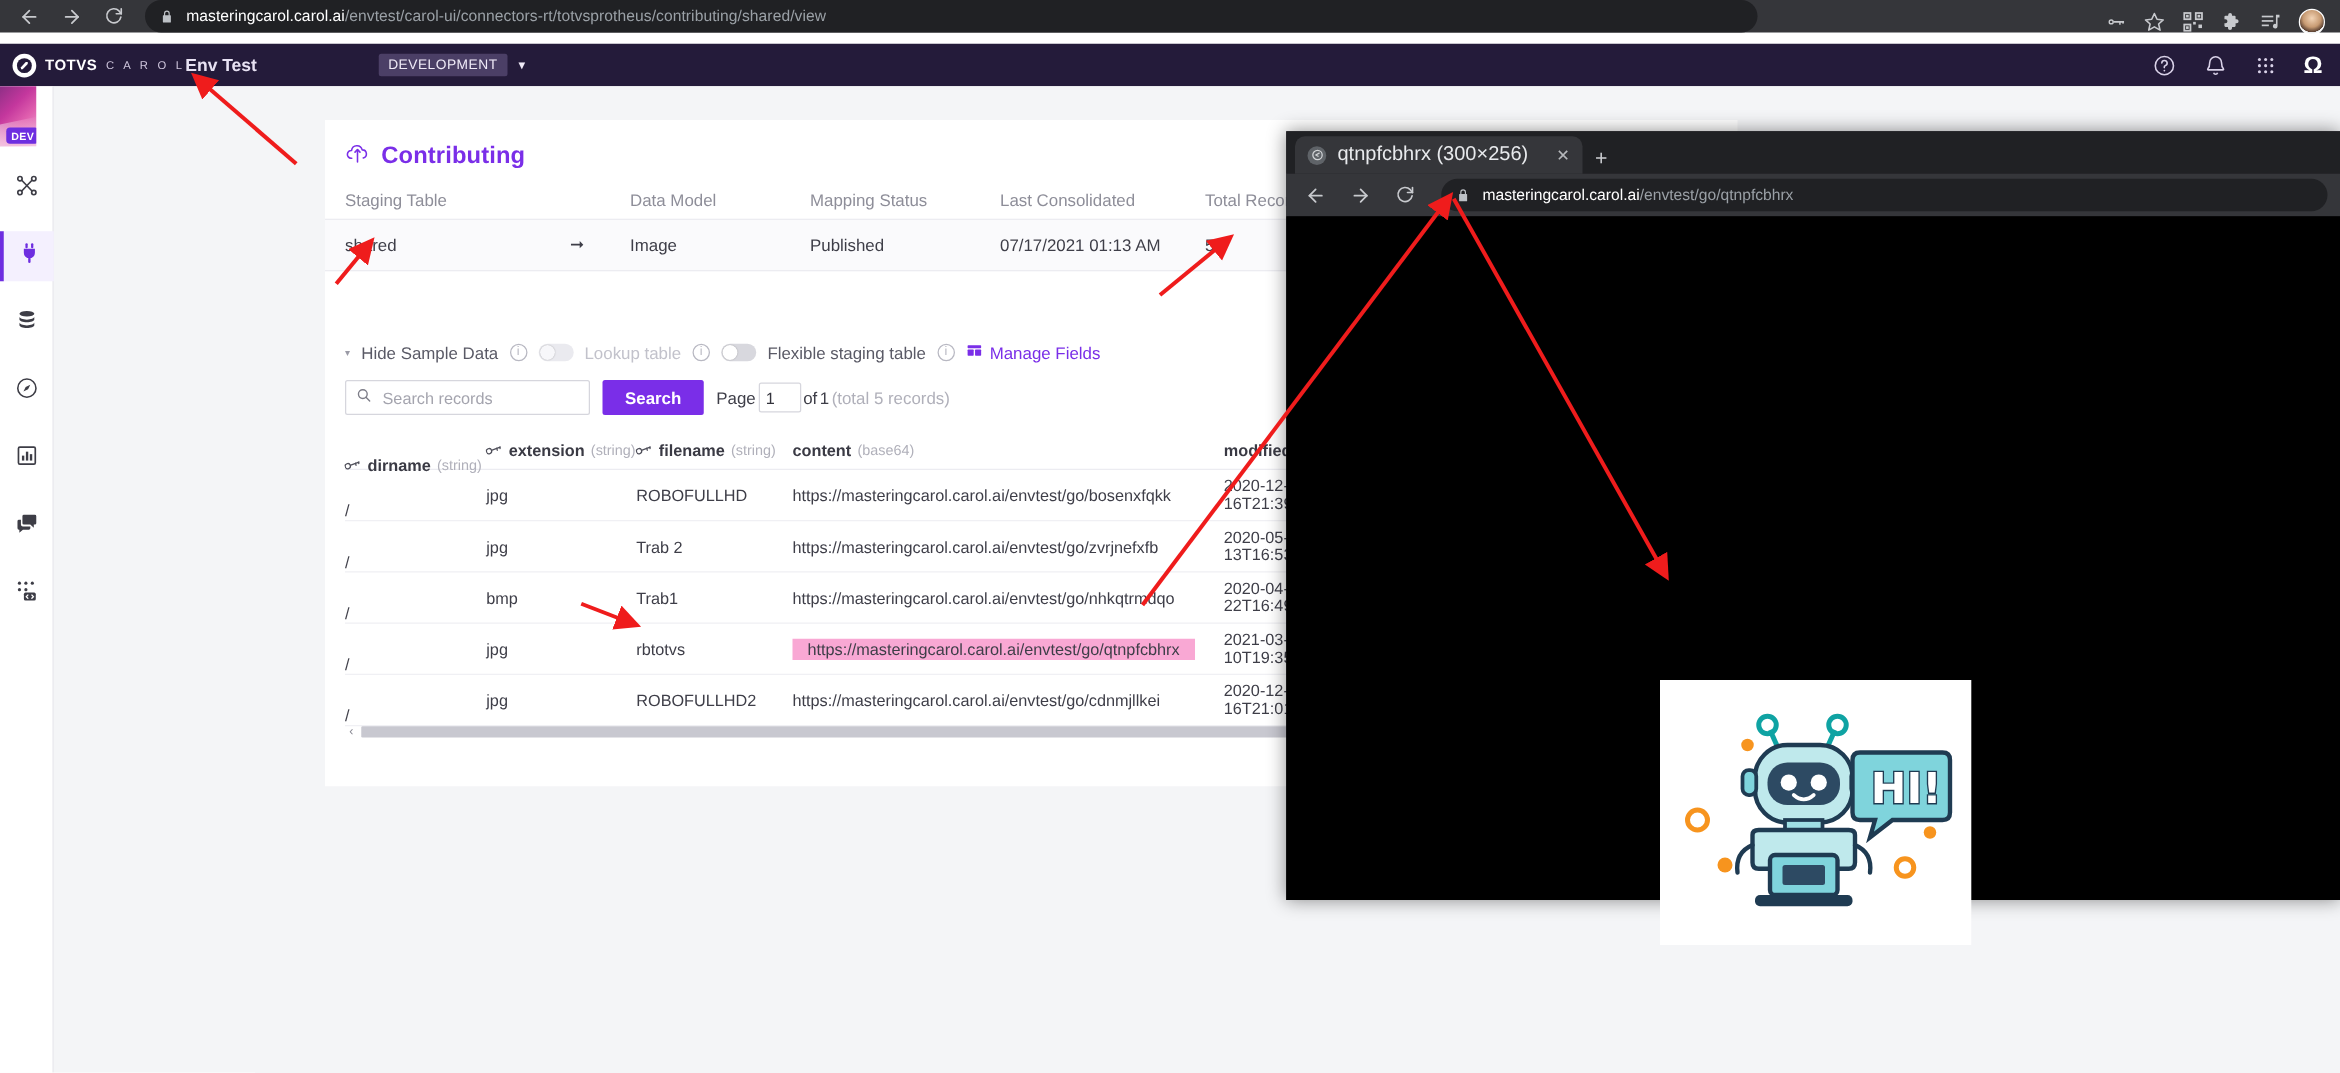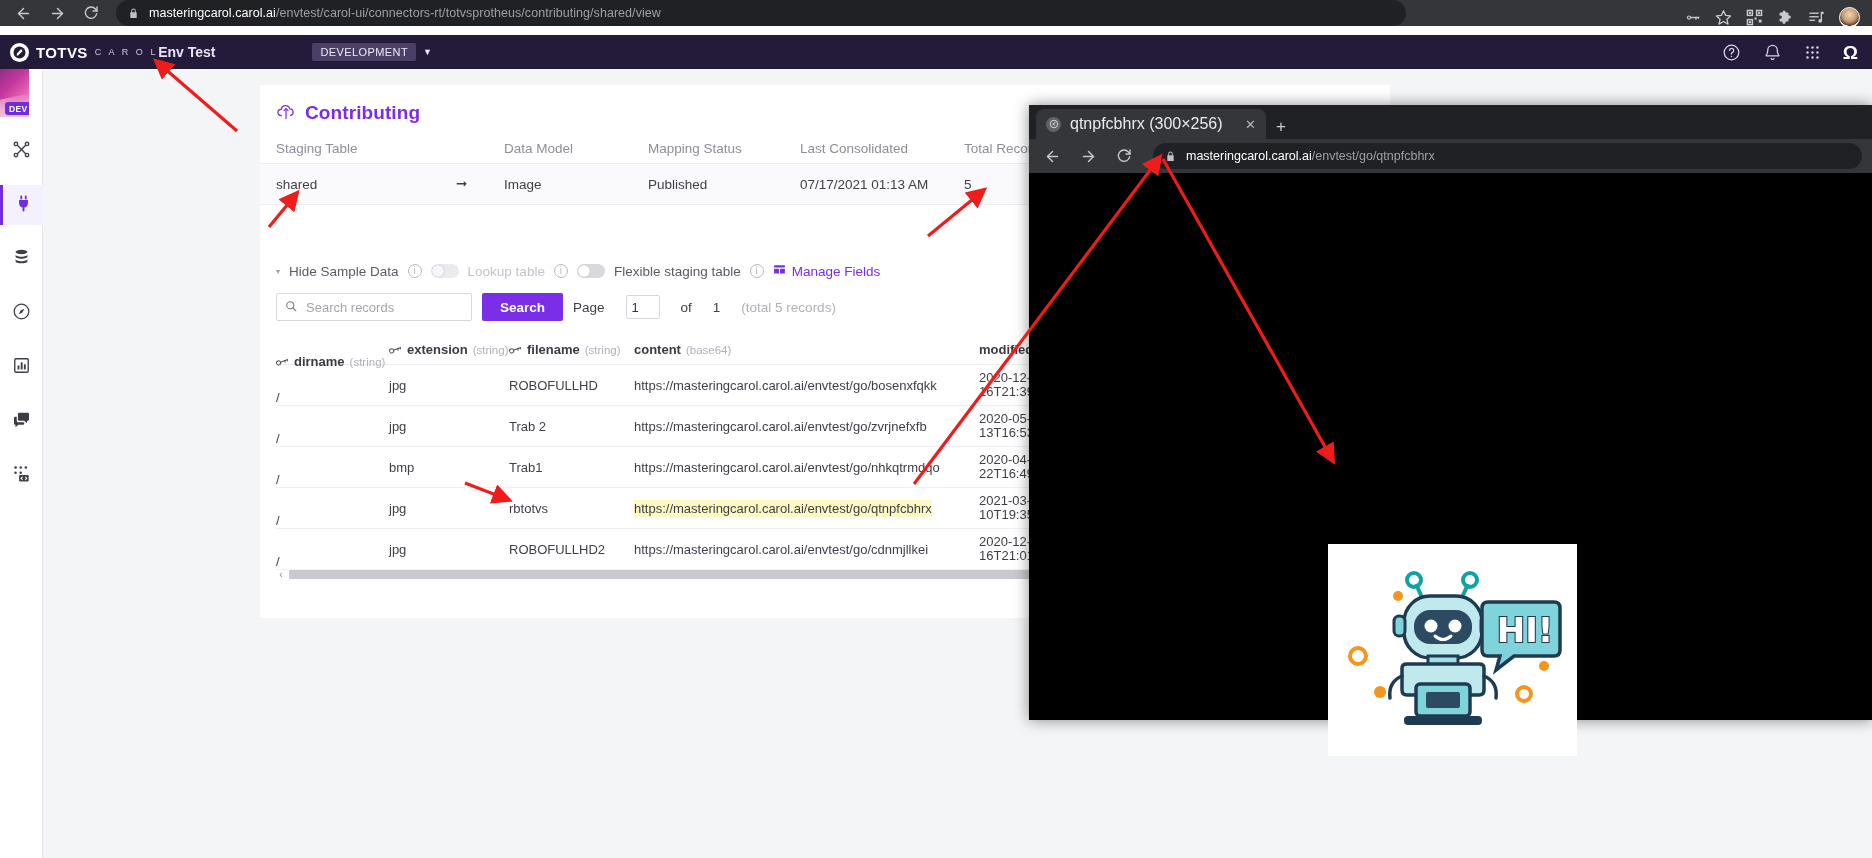--- a/index.html
+++ b/index.html
@@ -56,21 +56,21 @@
     position: absolute; left: 0; top: 35px; width: 1872px; height: 34px;
     background: #241b3a;
     display: flex; align-items: center;
   }
   .logo-wrap { display: flex; align-items: center; padding-left: 10px; gap: 7px; }
   .logo-mark {
     width: 19px; height: 19px; border-radius: 50%;
     background: #ffffff;
     display: flex; align-items: center; justify-content: center;
   }
-  .logo-totvs { color: #fff; font-size: 15px; font-weight: bold; letter-spacing: 0.4px; }
+  .logo-totvs { color: #fff; font-size: 12px; font-weight: bold; letter-spacing: 0.4px; }
   .logo-carol { color: #cfc6dd; font-size: 9px; letter-spacing: 2.6px; }
   .env-name {
     color: #e8e2f3; font-size: 14px; font-weight: bold;
   }
   .dev-chip {
     margin-left: 97px;
     background: #4b3f66; color: #efeaf7;
     font-size: 11px; letter-spacing: .4px;
     padding: 3px 8px; border-radius: 2px;
   }
@@ -109,21 +109,21 @@
   }
   .rail-item.active { background: #f4f0fe; border-left: 3px solid #6e2ee0; color: #6e2ee0; }
   .rail-spacer { height: 14px; }
 
   
   .page-bg {
     position: absolute; left: 43px; top: 69px; width: 1829px; height: 789px;
     background: #f4f5f7;
   }
   .card {
-    position: absolute; left: 260px; top: 85px;
+    position: absolute; left: 260px; top: 96px;
     width: 1130px; height: 533px;
     background: #ffffff;
   }
   .card-title {
     display: flex; align-items: center; gap: 9px;
     padding: 16px 0 0 16px;
   }
   .card-title h1 {
     margin: 0; font-size: 19px; font-weight: bold; color: #7a2ee8;
     letter-spacing: .1px;
@@ -193,21 +193,21 @@
   .search-box input {
     border: none; outline: none; font-size: 13px; width: 100%;
     font-family: "Liberation Sans", sans-serif; color: #33333c;
   }
   .search-box input::placeholder { color: #a4a4ae; }
   .btn-search {
     height: 28px; padding: 0 18px; background: #7a2ee8; color: #fff;
     border: none; border-radius: 2px; font-size: 13.5px; font-weight: bold;
     font-family: "Liberation Sans", sans-serif;
   }
-  .pager { display: flex; align-items: center; gap: 21px; font-size: 13.5px; color: #3e3e48; }
+  .pager { display: flex; align-items: center; gap: 2px; font-size: 13.5px; color: #3e3e48; }
   .pager input {
     width: 34px; height: 24px; border: 1px solid #d6d6dd; border-radius: 2px;
     text-align: left; padding-left: 5px; font-size: 13px; outline: none;
     font-family: "Liberation Sans", sans-serif; color: #33333c;
   }
   .pager .faint { color: #b0b0ba; }
 
   
   .rec-table { position: absolute; left: 16px; top: 250px; width: 1098px; }
   .rec-head { display: flex; align-items: center; height: 30px; border-bottom: 1px solid #ececf1; }
@@ -218,21 +218,21 @@
   .col-file { width: 125px; }
   .col-content { width: 345px; }
   .col-mod { width: 190px; }
   .rec-head > div {
     font-size: 13px; font-weight: bold; color: #3a3a44;
     display: flex; align-items: center; gap: 5px;
   }
   .rec-head .type { font-weight: normal; color: #b0b0ba; font-size: 11.5px; }
   .rec-row > div { font-size: 13px; color: #3e3e48; }
   .key-ico { color: #5c5c68; font-size: 11px; transform: rotate(-20deg); }
-  .highlighted { background: #fef9c3; padding: 1px 0; text-align: center; }
+  .highlighted { background: #f9a8d4; padding: 1px 12px; text-align: center; }
   .modified-cell { line-height: 14px; font-size: 12.5px; }
 
   .hscroll {
     position: absolute; left: 16px; top: 483px; width: 1098px; height: 13px;
     display: flex; align-items: center; gap: 3px;
   }
   .hscroll .arrowbox { color: #8a8a94; font-size: 10px; width: 10px; text-align: center; }
   .hscroll .track { flex: 1; height: 9px; background: #c8c8d0; border-radius: 1px; }
 
   

